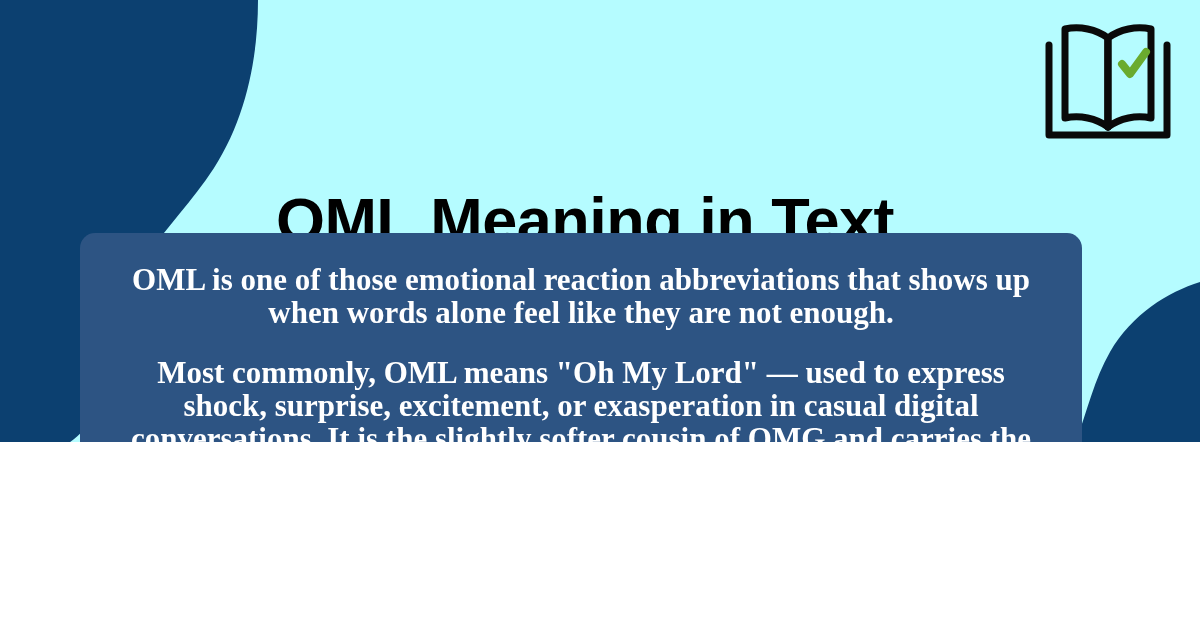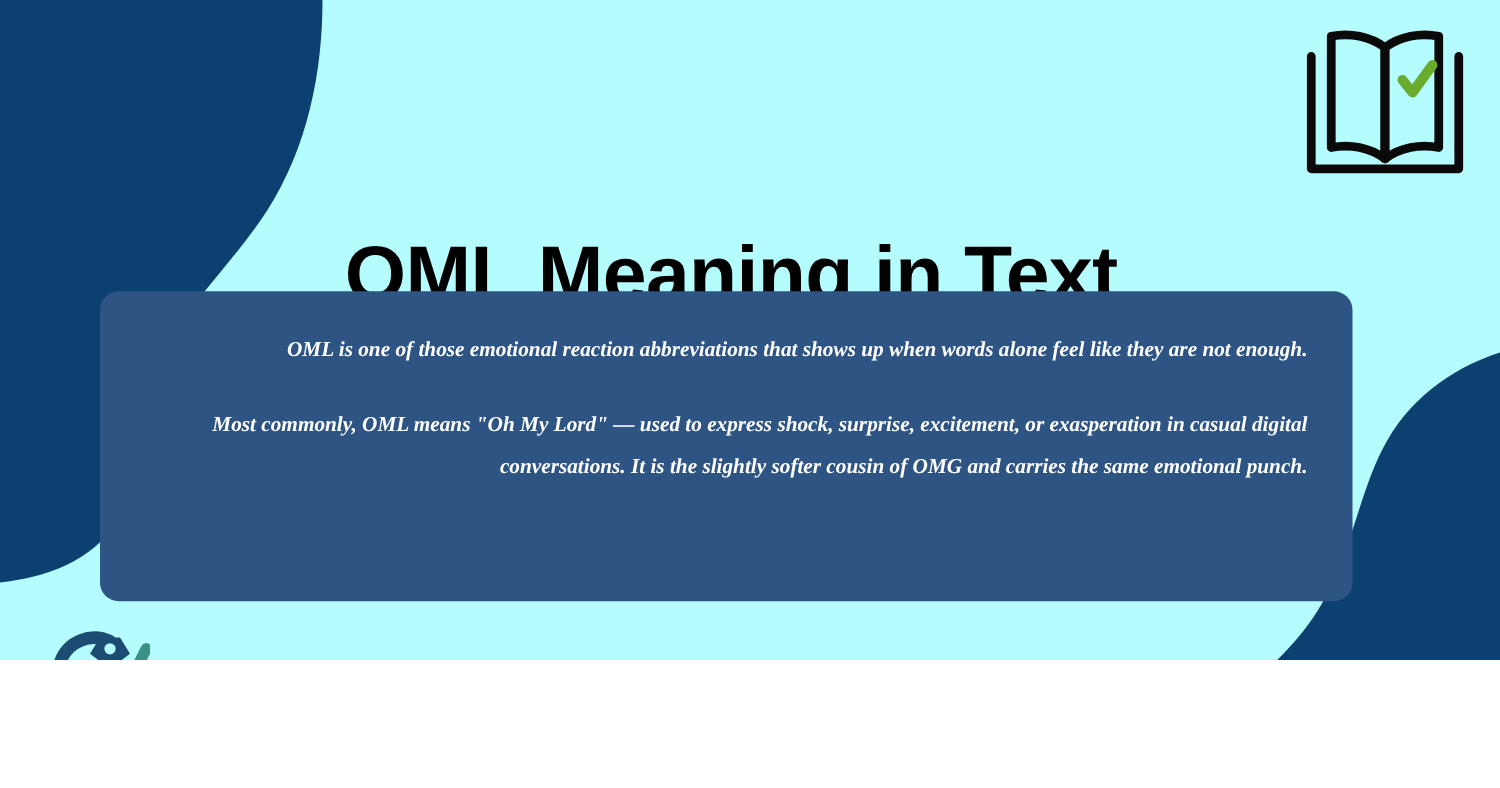--- a/index.html
+++ b/index.html
@@ -9,21 +9,21 @@
   body {
     width: 1200px;
     height: 630px;
     overflow: hidden;
     font-family: "Liberation Sans", sans-serif;
   }
 
   #canvas {
     position: relative;
     width: 1200px;
-    height: 528px;
+    height: 442px;
     background: #b5fcff;
     overflow: hidden;
   }
 
   
   .blob-svg {
     position: absolute;
     top: 0;
     left: 0;
     width: 1200px;
@@ -65,26 +65,25 @@
     height: 248px;
     background: #2d5483;
     border-radius: 15px;
     box-sizing: border-box;
     padding: 30px 36px 0 36px;
   }
 
   .panel-paragraph {
     font-family: "Liberation Serif", serif;
     font-weight: bold;
-    font-size: 17px;
+    font-size: 31px;
     line-height: 33px;
     color: #ffffff;
-    text-align: right;
+    text-align: center;
     margin: 0;
-    font-style: italic;
   }
   #panel-paragraph-2 {
     margin-top: 27px;
   }
 
   
   #brand-logo {
     position: absolute;
     left: 38px;
     top: 501px;

